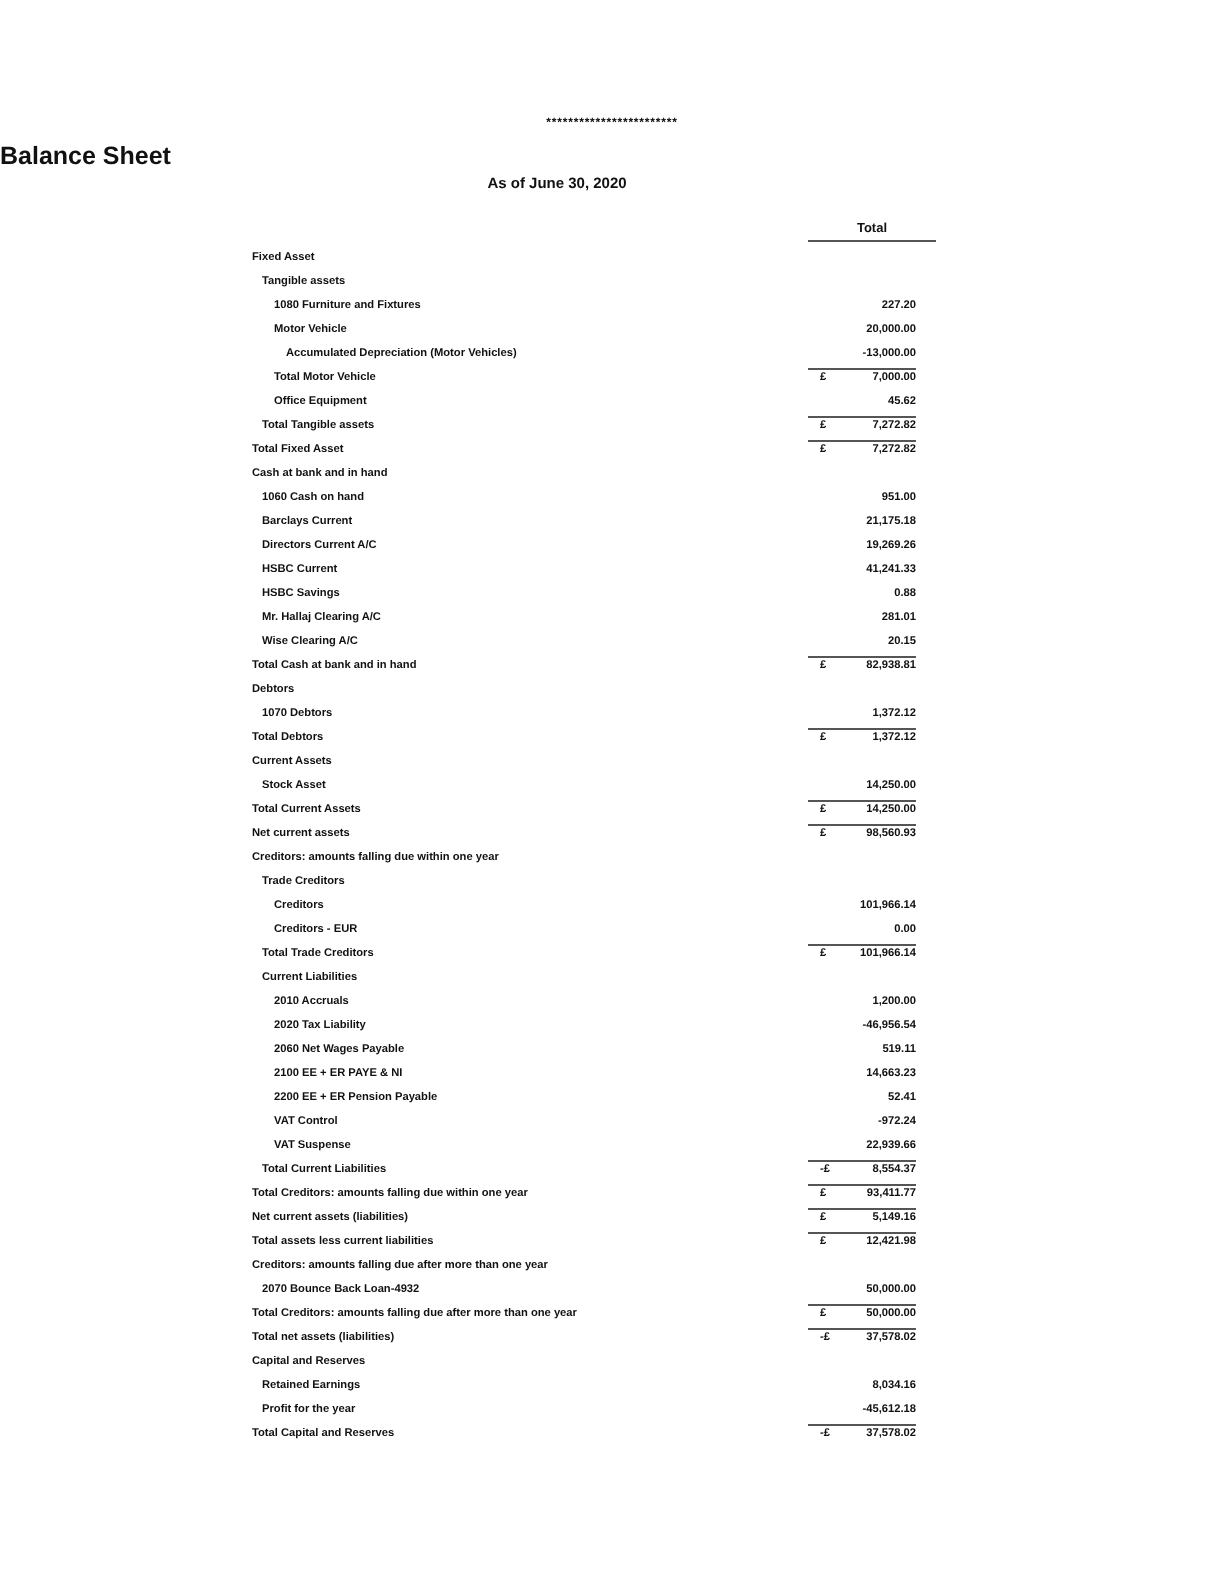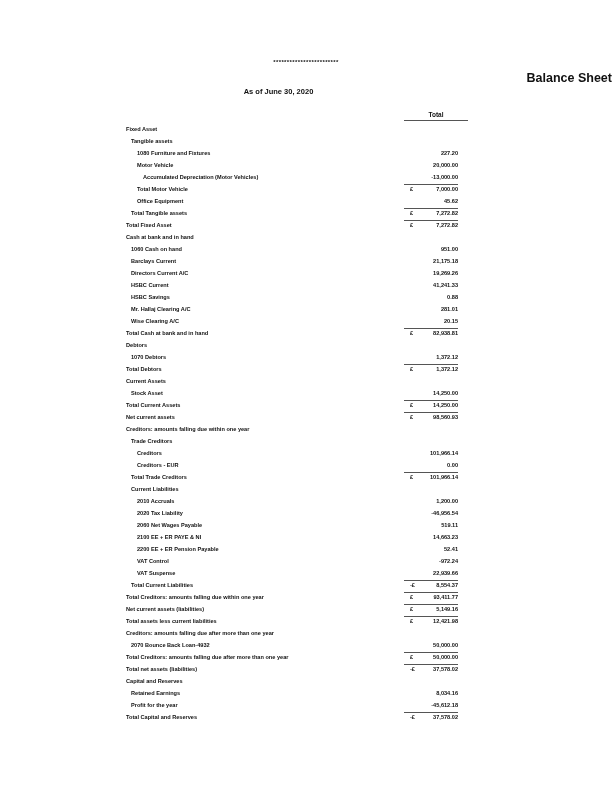--- a/index.html
+++ b/index.html
@@ -1,20 +1,20 @@
 <!DOCTYPE html>
 <html><head>
   <meta charset="utf-8">
   <style>
     html, body { margin: 0; padding: 0; background: #ffffff; }
     body { width: 612px; height: 792px; position: relative; overflow: hidden;
            font-family: "Liberation Sans", sans-serif; color: #111; }
     .company { position: absolute; top: 59px; left: 0; width: 612px; text-align: center;
                font-size: 6px; font-weight: bold; letter-spacing: 0.4px; }
-    .title { position: absolute; top: 71px; left: 0; width: 612px; text-align: right;
+    .title { position: absolute; top: 71px; left: 0; width: 612px; text-align: left;
              font-size: 12.5px; font-weight: bold; }
     .subtitle { position: absolute; top: 87px; left: 0; width: 557px; text-align: center;
                 font-size: 7.5px; font-weight: bold; }
     .col-header { position: absolute; top: 111px; left: 404px; width: 64px; text-align: center;
                   font-size: 6.5px; font-weight: bold; }
     .col-header-rule { position: absolute; top: 120px; left: 404px; width: 64px; height: 0;
                        border-top: 1.5px solid #555; }
     .report { position: absolute; top: 123px; left: 126px; width: 340px; }
     .row { position: relative; height: 12px; font-size: 5.6px; font-weight: bold; line-height: 12px; }
     .row .label { position: absolute; left: 0; top: 0; white-space: nowrap; }

